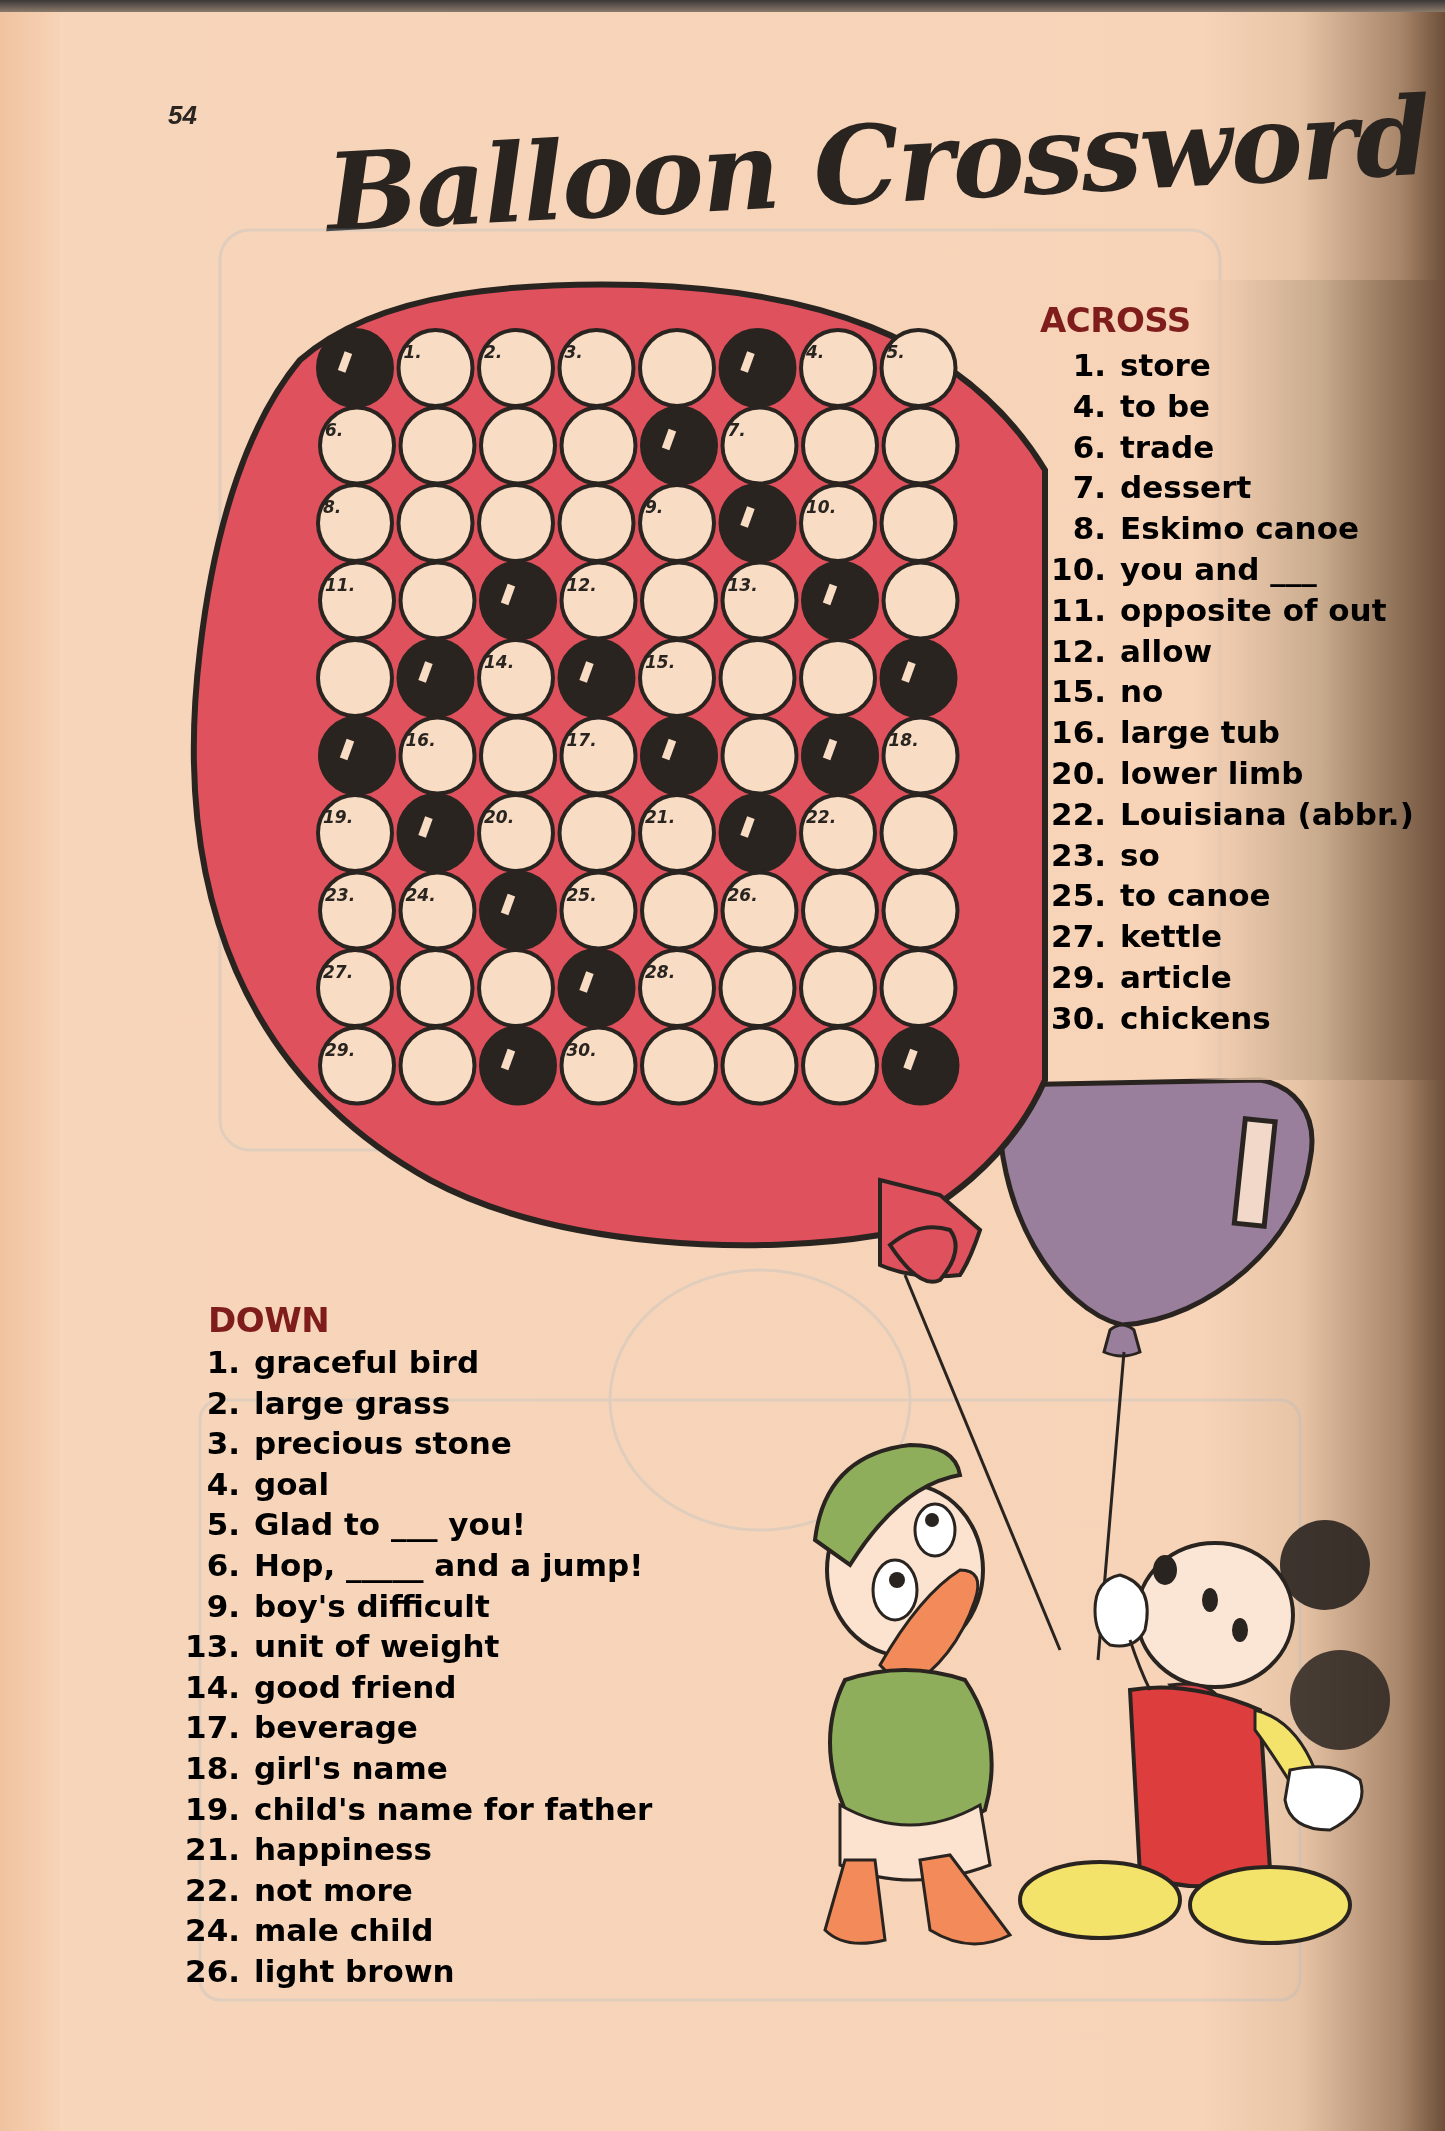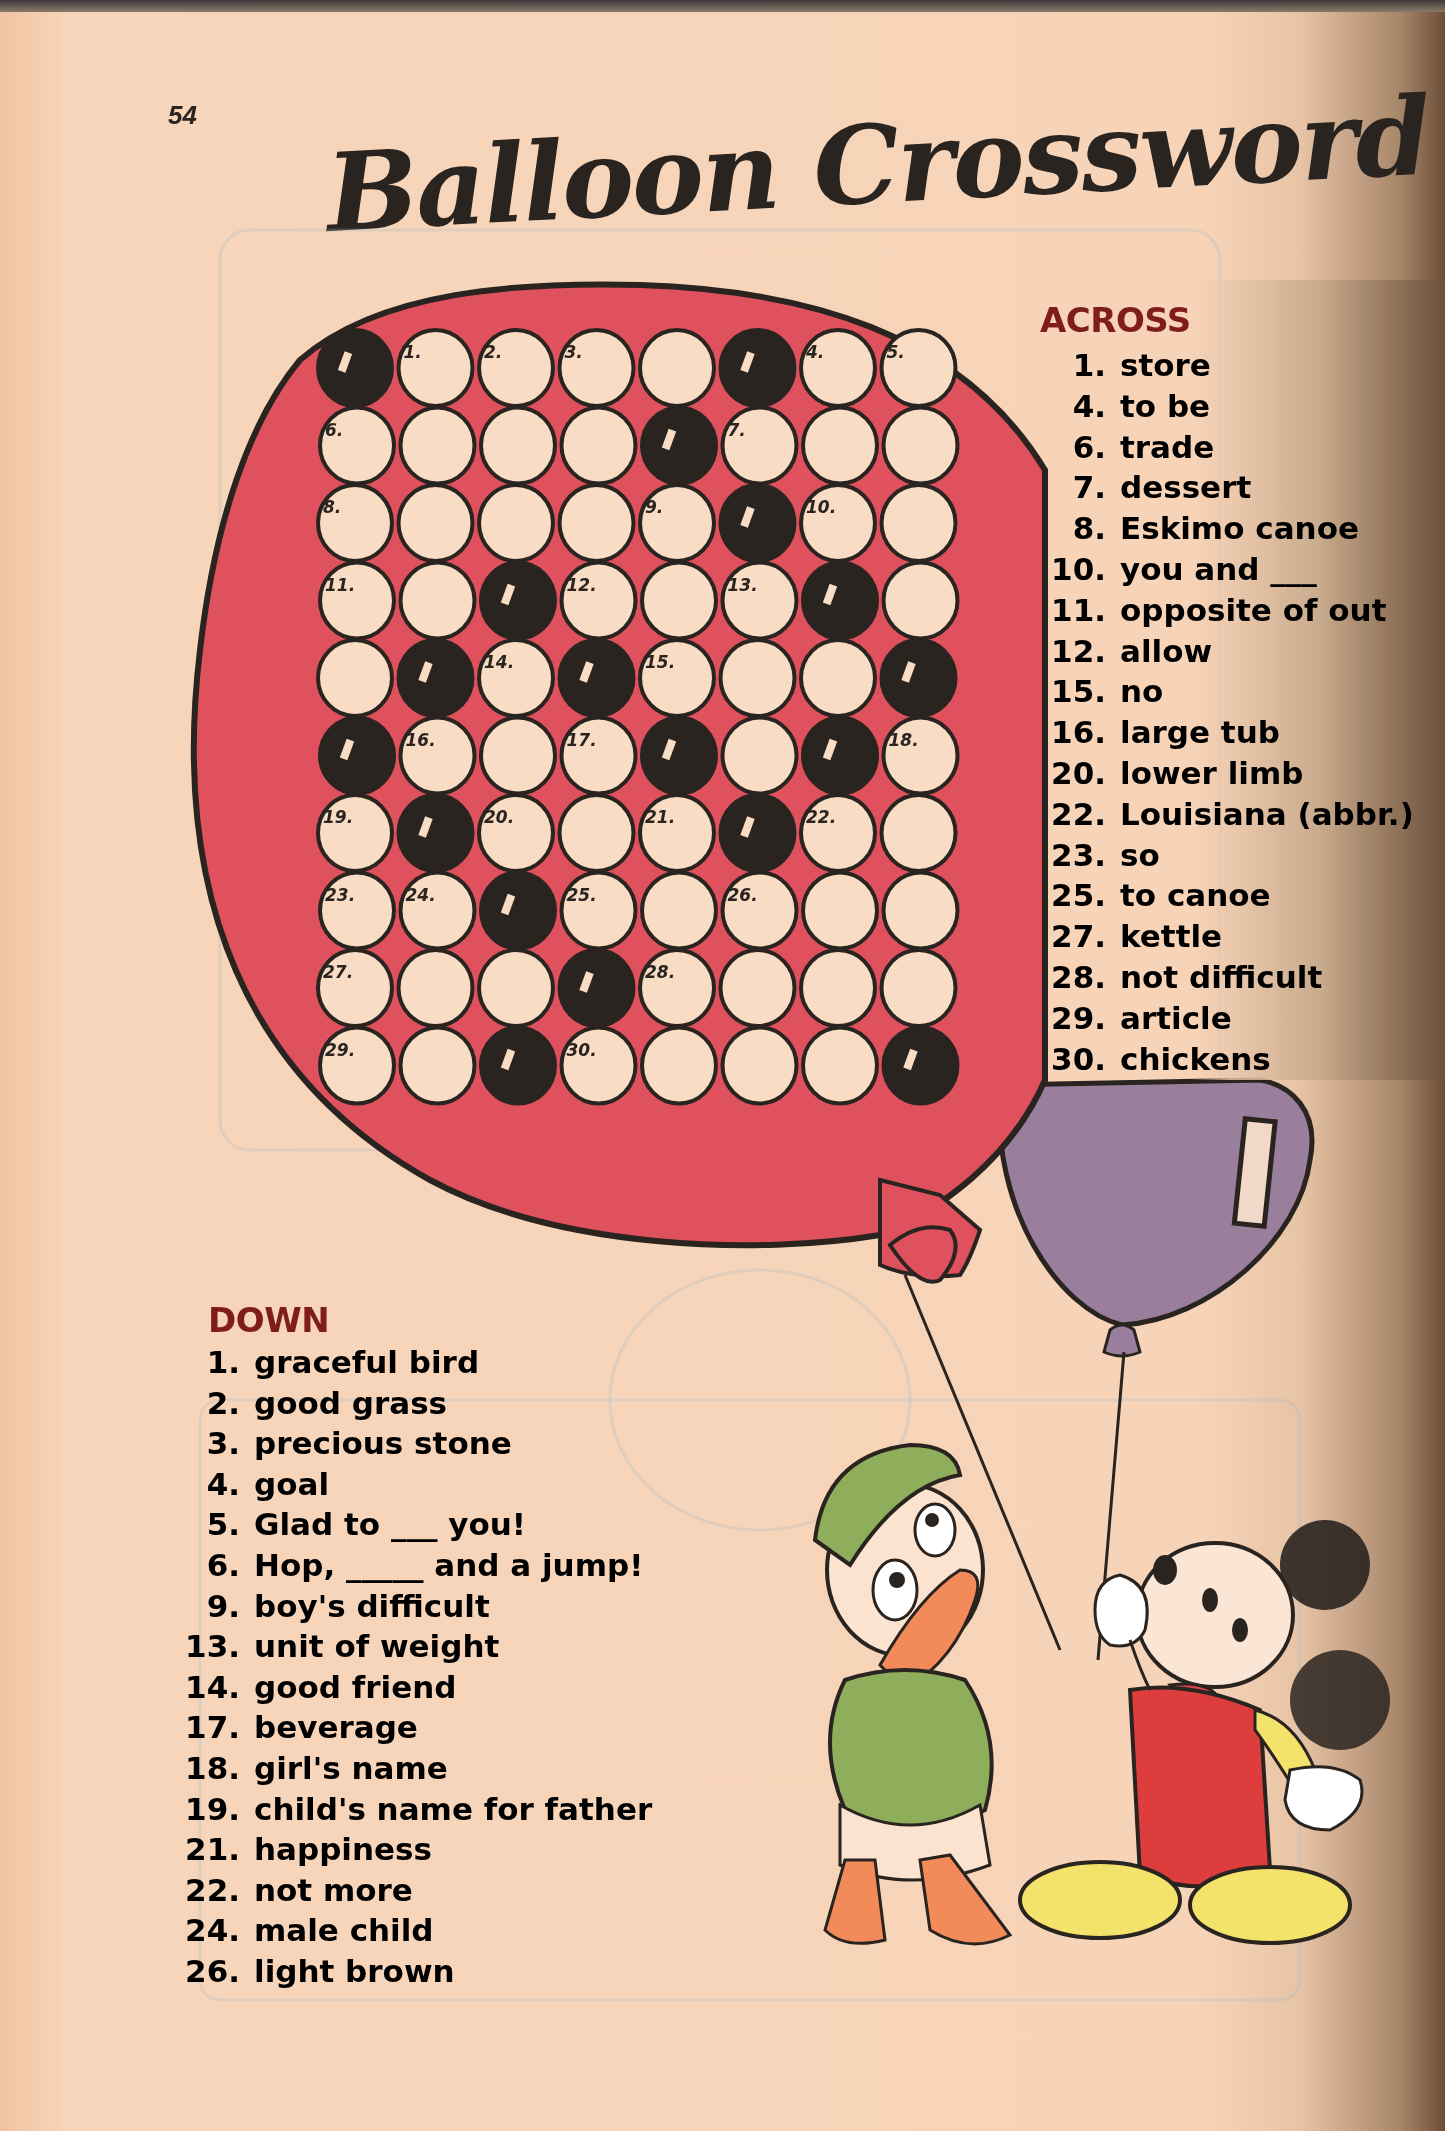--- a/index.html
+++ b/index.html
@@ -391,29 +391,28 @@
     <div class="clue"><span class="n">10.</span><span class="t">you and ___</span></div>
     <div class="clue"><span class="n">11.</span><span class="t">opposite of out</span></div>
     <div class="clue"><span class="n">12.</span><span class="t">allow</span></div>
     <div class="clue"><span class="n">15.</span><span class="t">no</span></div>
     <div class="clue"><span class="n">16.</span><span class="t">large tub</span></div>
     <div class="clue"><span class="n">20.</span><span class="t">lower limb</span></div>
     <div class="clue"><span class="n">22.</span><span class="t">Louisiana (abbr.)</span></div>
     <div class="clue"><span class="n">23.</span><span class="t">so</span></div>
     <div class="clue"><span class="n">25.</span><span class="t">to canoe</span></div>
     <div class="clue"><span class="n">27.</span><span class="t">kettle</span></div>
-    <div class="clue"><span class="n">28.</span><span class="t">not difficult</span></div>
     <div class="clue"><span class="n">29.</span><span class="t">article</span></div>
     <div class="clue"><span class="n">30.</span><span class="t">chickens</span></div>
   </div>
 
 <div class="clue-head" style="left:208px;top:1300px;text-align:right;">DOWN</div>
 <div class="clues down" id="down-list" style="left:180px;top:1342px;">
     <div class="clue"><span class="n">1.</span><span class="t">graceful bird</span></div>
-    <div class="clue"><span class="n">2.</span><span class="t">good grass</span></div>
+    <div class="clue"><span class="n">2.</span><span class="t">large grass</span></div>
     <div class="clue"><span class="n">3.</span><span class="t">precious stone</span></div>
     <div class="clue"><span class="n">4.</span><span class="t">goal</span></div>
     <div class="clue"><span class="n">5.</span><span class="t">Glad to ___ you!</span></div>
     <div class="clue"><span class="n">6.</span><span class="t">Hop, _____ and a jump!</span></div>
     <div class="clue"><span class="n">9.</span><span class="t">boy's difficult</span></div>
     <div class="clue"><span class="n">13.</span><span class="t">unit of weight</span></div>
     <div class="clue"><span class="n">14.</span><span class="t">good friend</span></div>
     <div class="clue"><span class="n">17.</span><span class="t">beverage</span></div>
     <div class="clue"><span class="n">18.</span><span class="t">girl's name</span></div>
     <div class="clue"><span class="n">19.</span><span class="t">child's name for father</span></div>

